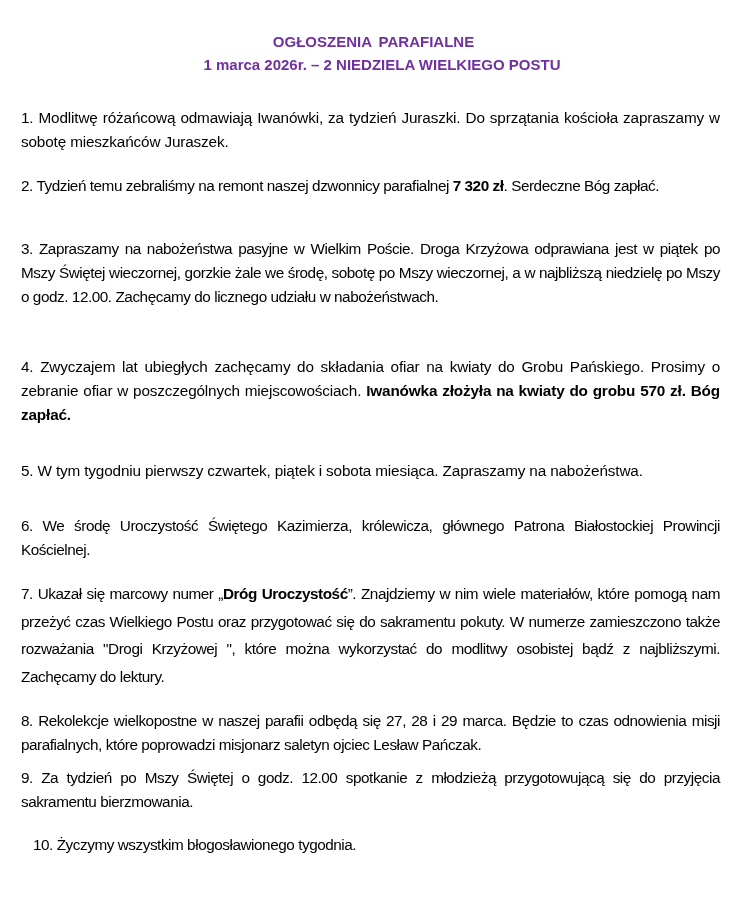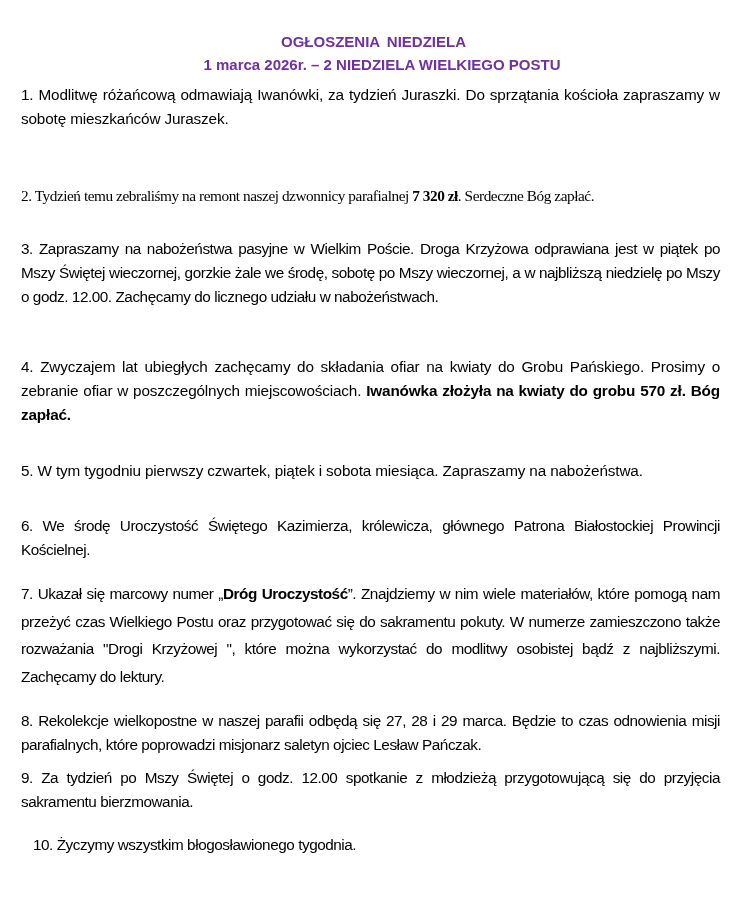--- a/index.html
+++ b/index.html
@@ -32,36 +32,36 @@
       position: absolute;
       left: 21px;
       width: 699px;
       font-size: 15.3px;
       line-height: 24px;
       text-align: justify;
       letter-spacing: -0.15px;
     }
     .item.tight { letter-spacing: -0.45px; }
     .item b { font-weight: bold; }
-    #item-1 { top: 83px; }
-    #item-2 { top: 184px; font-family: Liberation Serif, serif; }
+    #item-1 { top: 106px; }
+    #item-2 { top: 174px; }
     #item-3 { top: 237px; }
     #item-4 { top: 355px; }
     #item-5 { top: 459px; }
     #item-6 { top: 514px; }
     #item-7 { top: 580px; line-height: 27.5px; }
     #item-8 { top: 698px; margin-top: 11px; }
     #item-9 { top: 766px; }
     #item-10 { top: 833px; margin-left: 12px; }
   </style>
 </head>
 <body>
 
 <div class="header" style="color: rgb(112, 48, 160);">
-  <div class="line1">OGŁOSZENIA  NIEDZIELA</div>
+  <div class="line1">OGŁOSZENIA  PARAFIALNE</div>
   <div class="line2">1 marca 2026r. – 2 NIEDZIELA WIELKIEGO POSTU</div>
 </div>
 
 <div class="item" id="item-1">
   <span>1. Modlitwę różańcową odmawiają Iwanówki, za tydzień Juraszki. Do sprzątania kościoła zapraszamy w sobotę mieszkańców Juraszek.</span>
 </div>
 
 <div class="item tight" id="item-2">
   <span>2. Tydzień temu zebraliśmy na remont naszej dzwonnicy parafialnej </span><b>7 320 zł</b><span>. Serdeczne Bóg zapłać.</span>
 </div>

